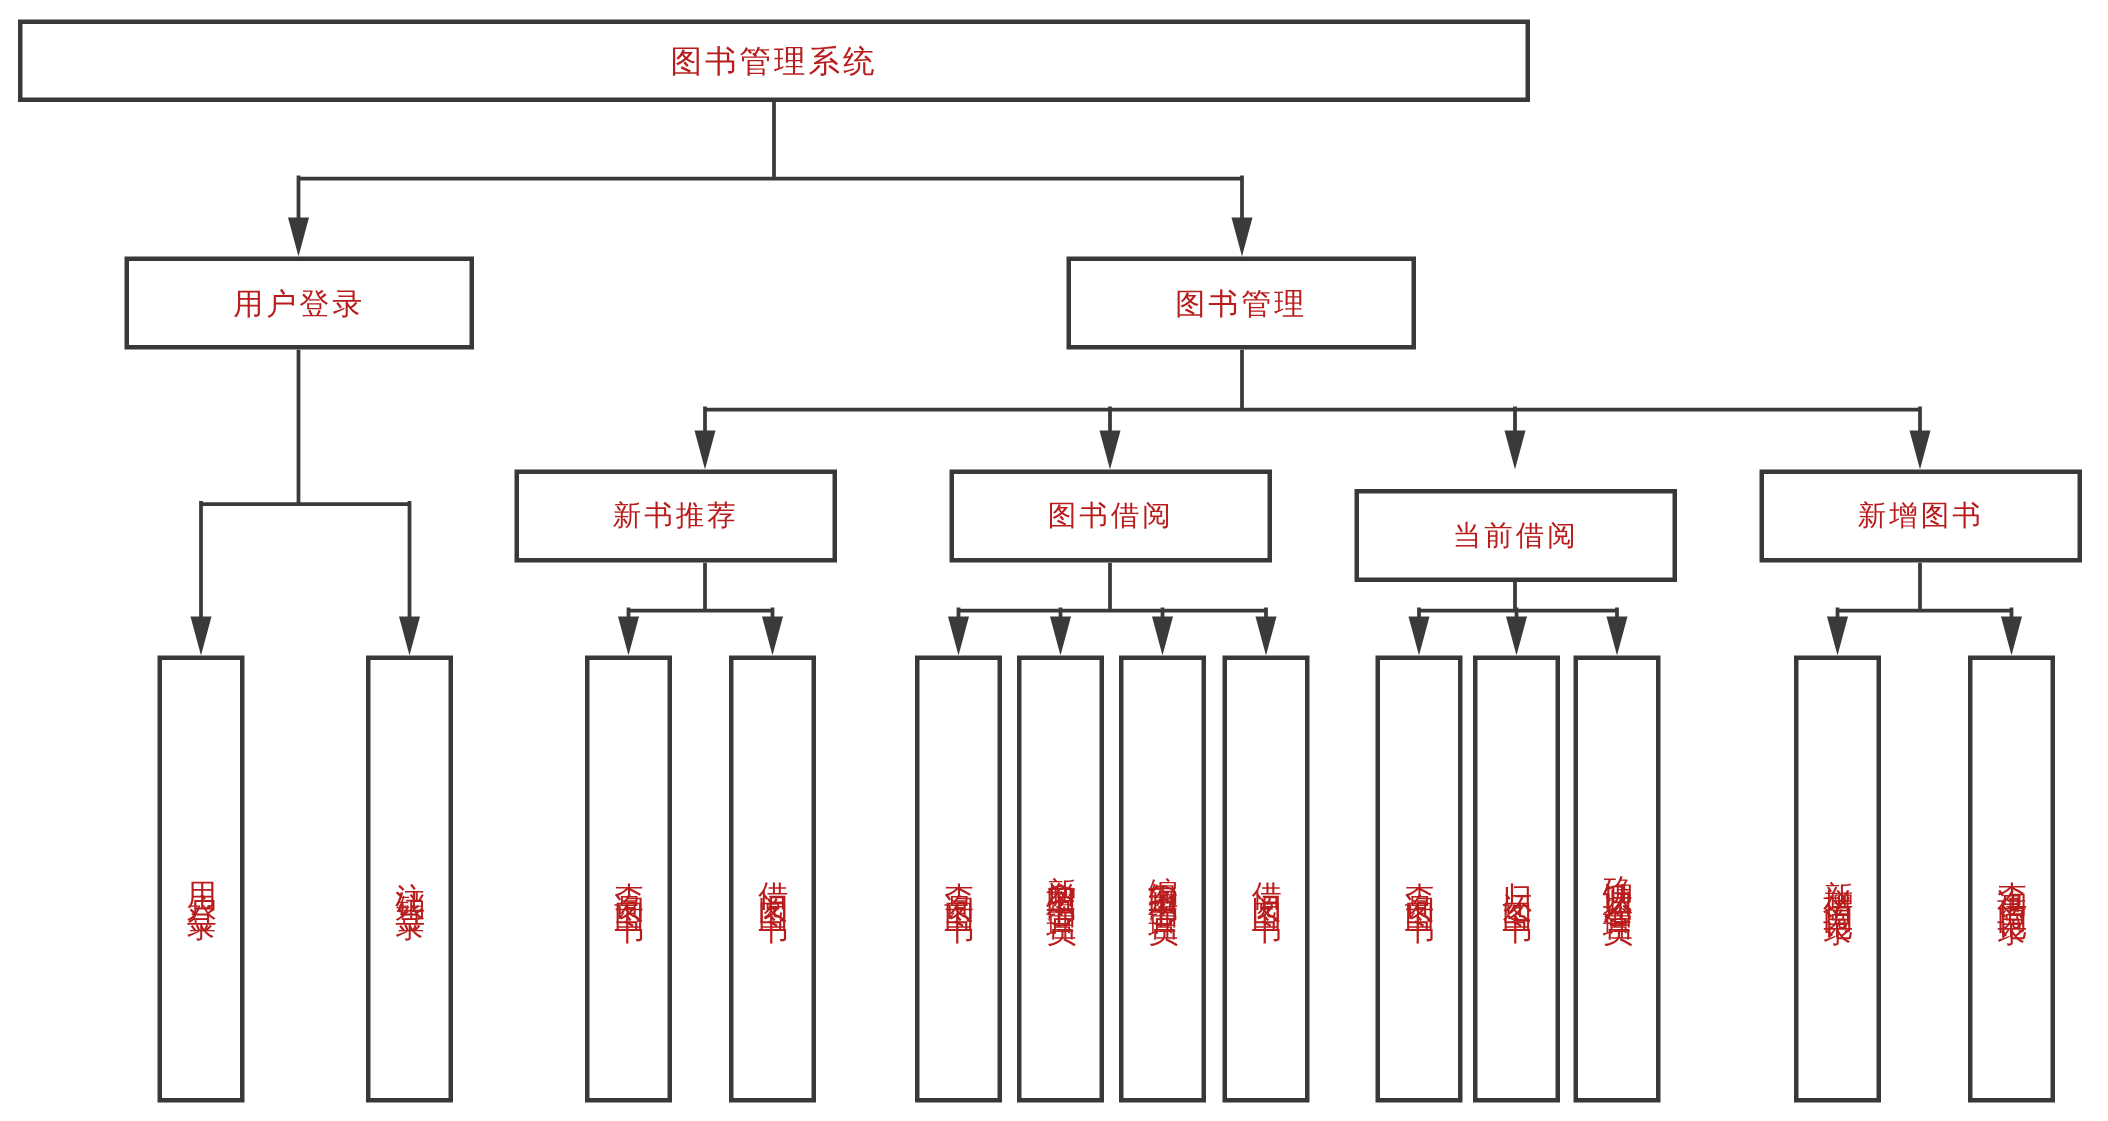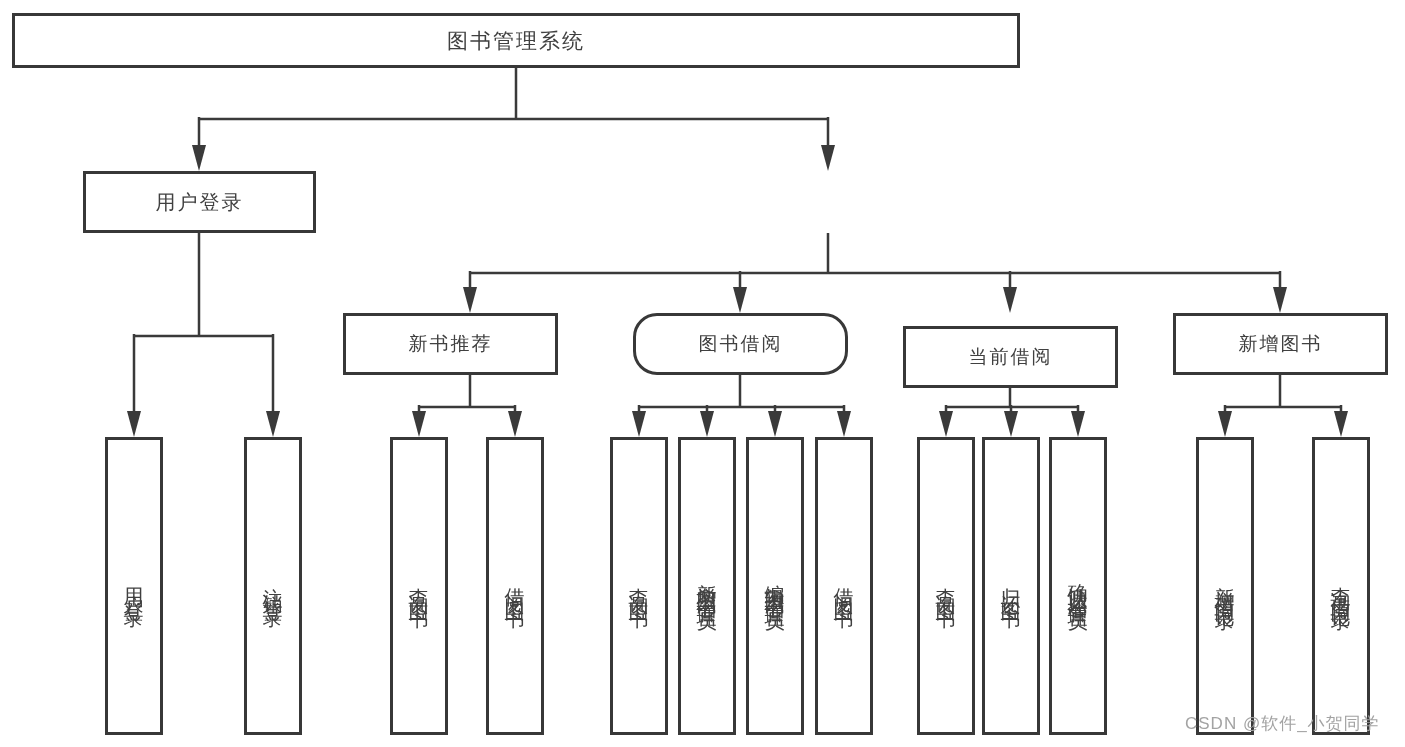--- a/index.html
+++ b/index.html
@@ -19,21 +19,21 @@
     position: absolute;
     left: 0;
     top: 0;
     pointer-events: none;
   }
   .node {
     position: absolute;
     box-sizing: border-box;
     background: #ffffff;
     border: 3px solid #383838;
-    color: #404040;
+    color: #b91c1c;
     display: flex;
     align-items: center;
     justify-content: center;
     text-align: center;
   }
   .h-node {
     font-size: 20px;
     letter-spacing: 2px;
     white-space: nowrap;
   }
@@ -104,23 +104,24 @@
       <polygon points="1004,411 1018,411 1011,437"></polygon>
       <polygon points="1071,411 1085,411 1078,437"></polygon>
       <polygon points="1218,411 1232,411 1225,437"></polygon>
       <polygon points="1334,411 1348,411 1341,437"></polygon>
     </g>
   </svg>
 
   <div class="node h-node root-node">图书管理系统</div>
 
   <div class="node h-node lvl2" style="left:83px;">用户登录</div>
+  <div class="node h-node lvl2" style="left:711px;">图书管理</div>
 
   <div class="node h-node lvl3" style="left:343px;">新书推荐</div>
-  <div class="node h-node lvl3" style="left:633px;border-radius:24px;">图书借阅</div>
+  <div class="node h-node lvl3" style="left:633px;">图书借阅</div>
   <div class="node h-node lvl3" style="left:903px;margin-top:13px;">当前借阅</div>
   <div class="node h-node lvl3" style="left:1173px;">新增图书</div>
 
   <div class="node v-node" style="left:105px;">用户登录</div>
   <div class="node v-node" style="left:244px;">注销登录</div>
 
   <div class="node v-node" style="left:390px;">查询图书</div>
   <div class="node v-node" style="left:486px;">借阅图书</div>
 
   <div class="node v-node" style="left:610px;">查询图书</div>
@@ -128,15 +129,14 @@
   <div class="node v-node" style="left:746px; letter-spacing:4px;">编辑图书（管理员）</div>
   <div class="node v-node" style="left:815px;">借阅图书</div>
 
   <div class="node v-node" style="left:917px;">查询图书</div>
   <div class="node v-node" style="left:982px;">归还图书</div>
   <div class="node v-node" style="left:1049px; letter-spacing:4px;">确认归还（管理员）</div>
 
   <div class="node v-node" style="left:1196px; letter-spacing:5px;">新增借阅记录</div>
   <div class="node v-node" style="left:1312px; letter-spacing:5px;">查询借阅记录</div>
 
-  <div class="watermark">CSDN @软件_小贺同学</div>
 
 </div>
 
 </body></html>

